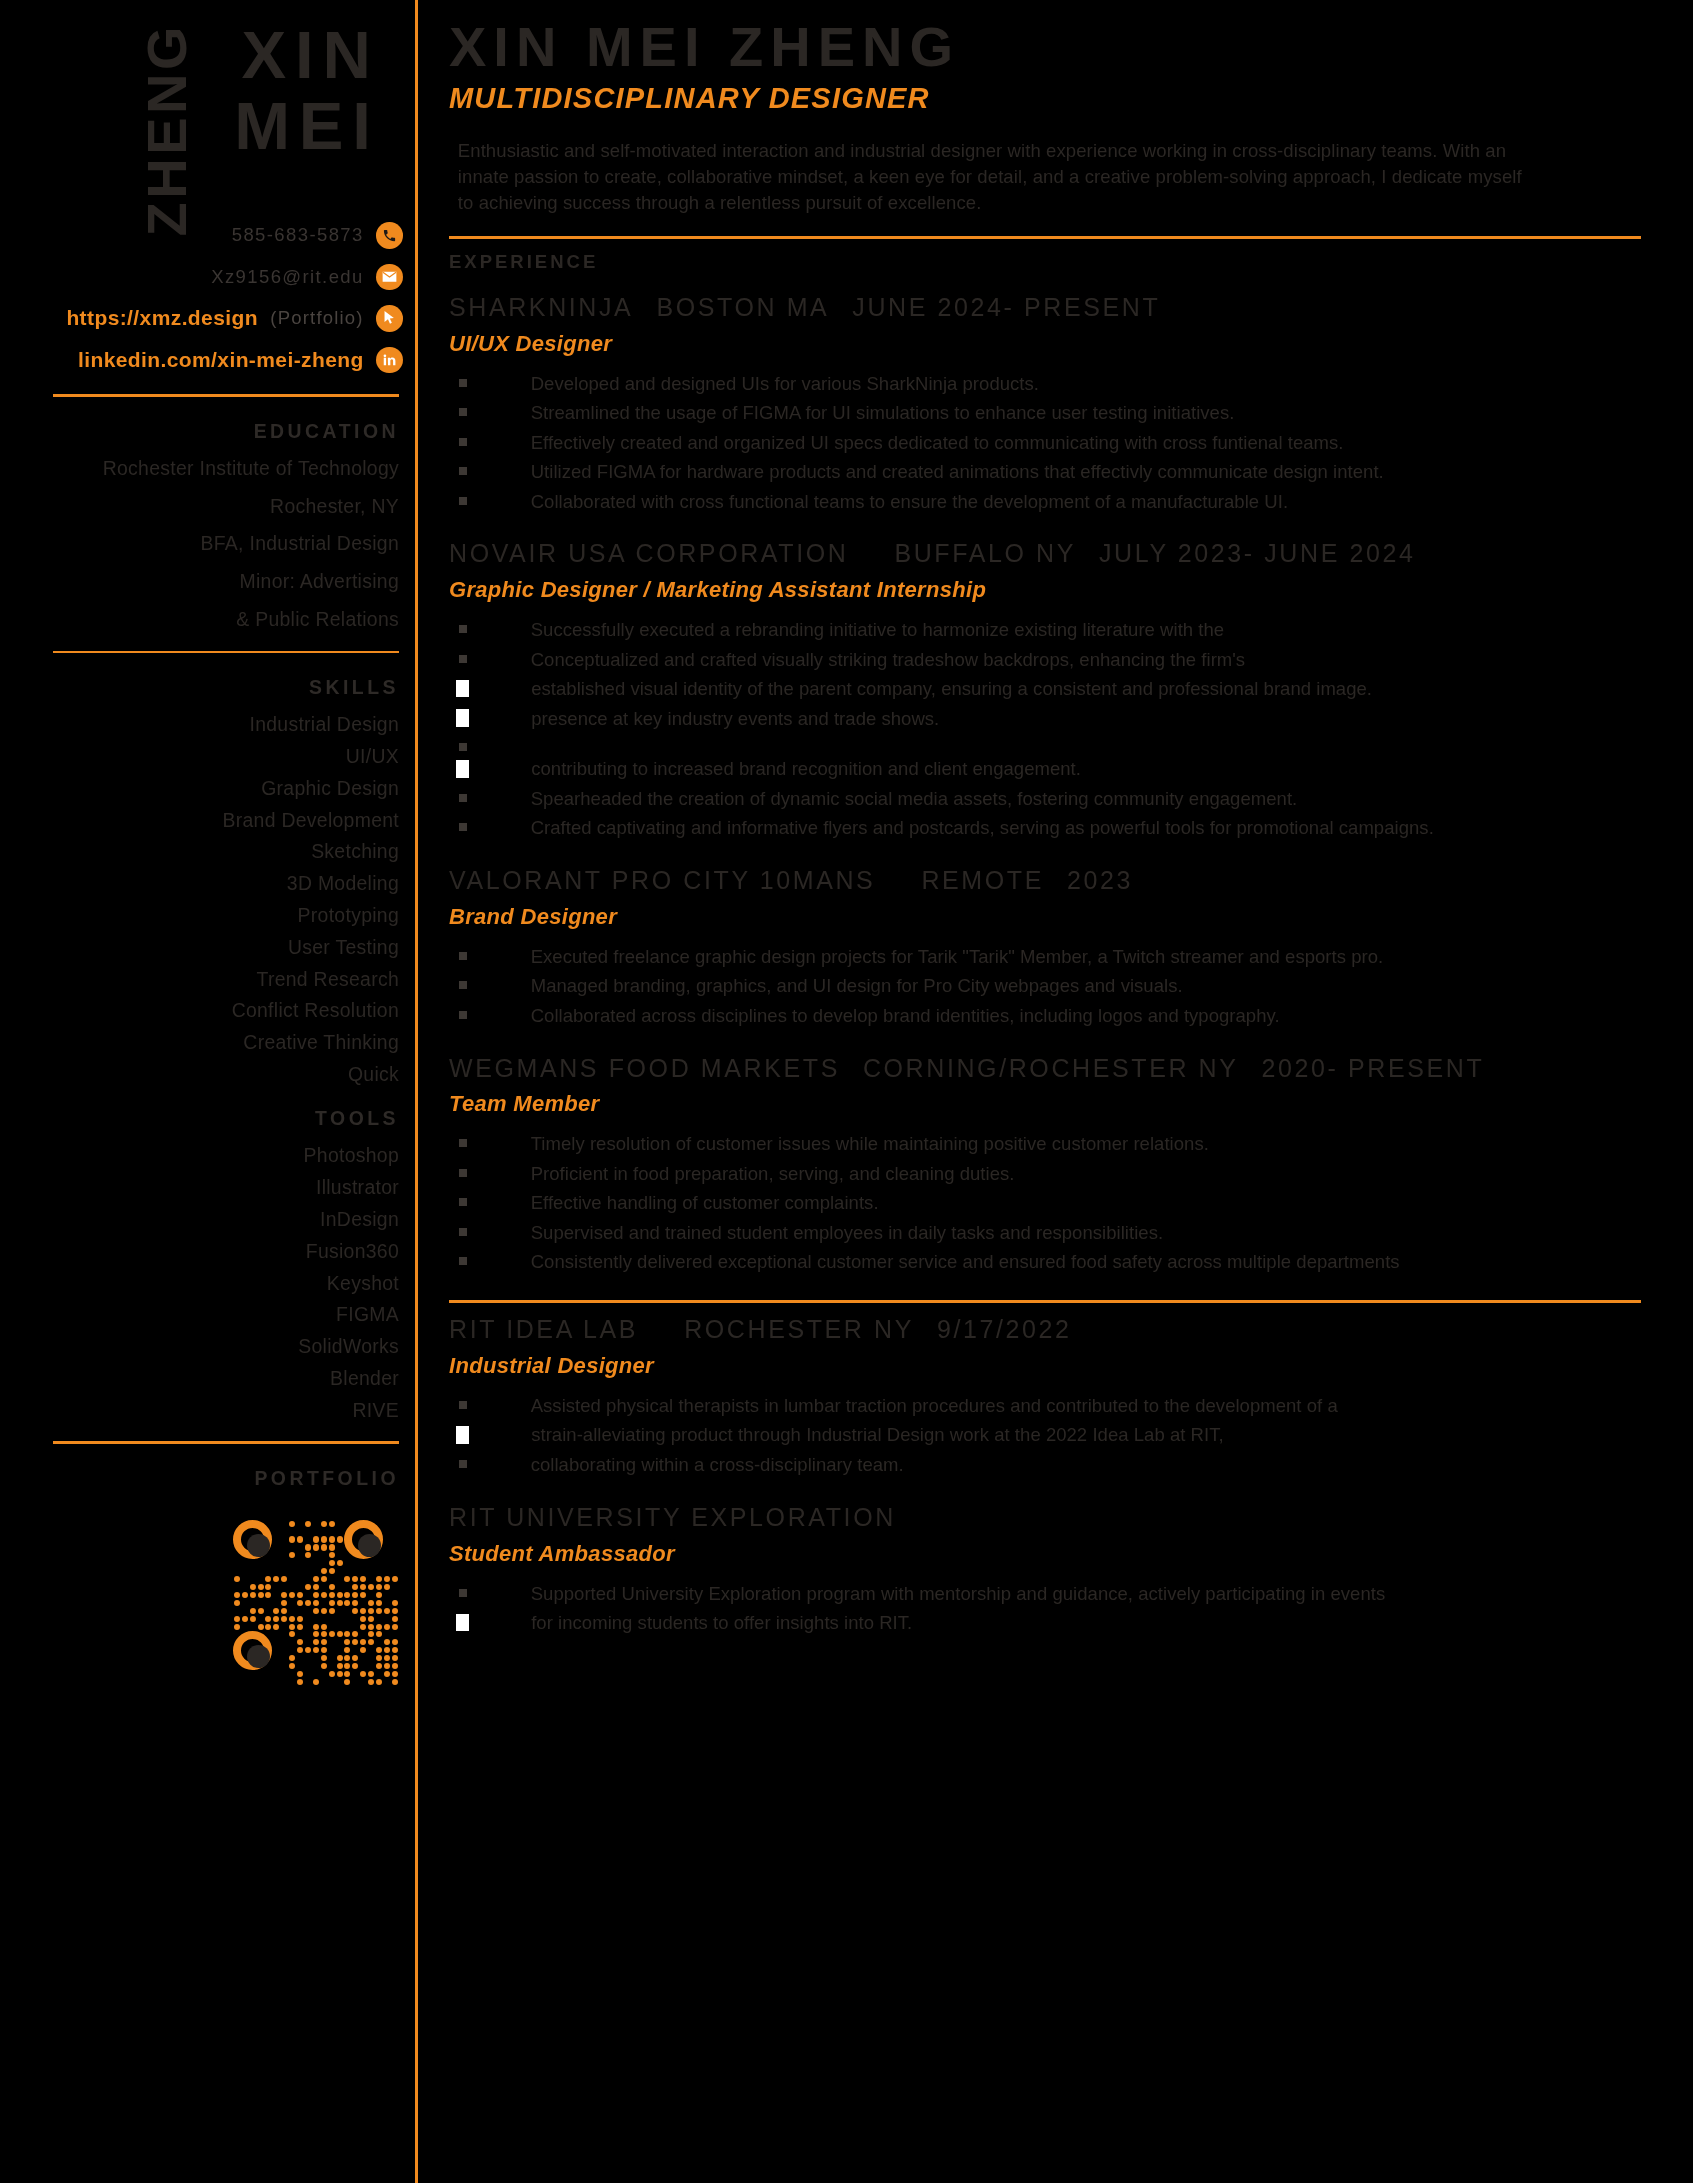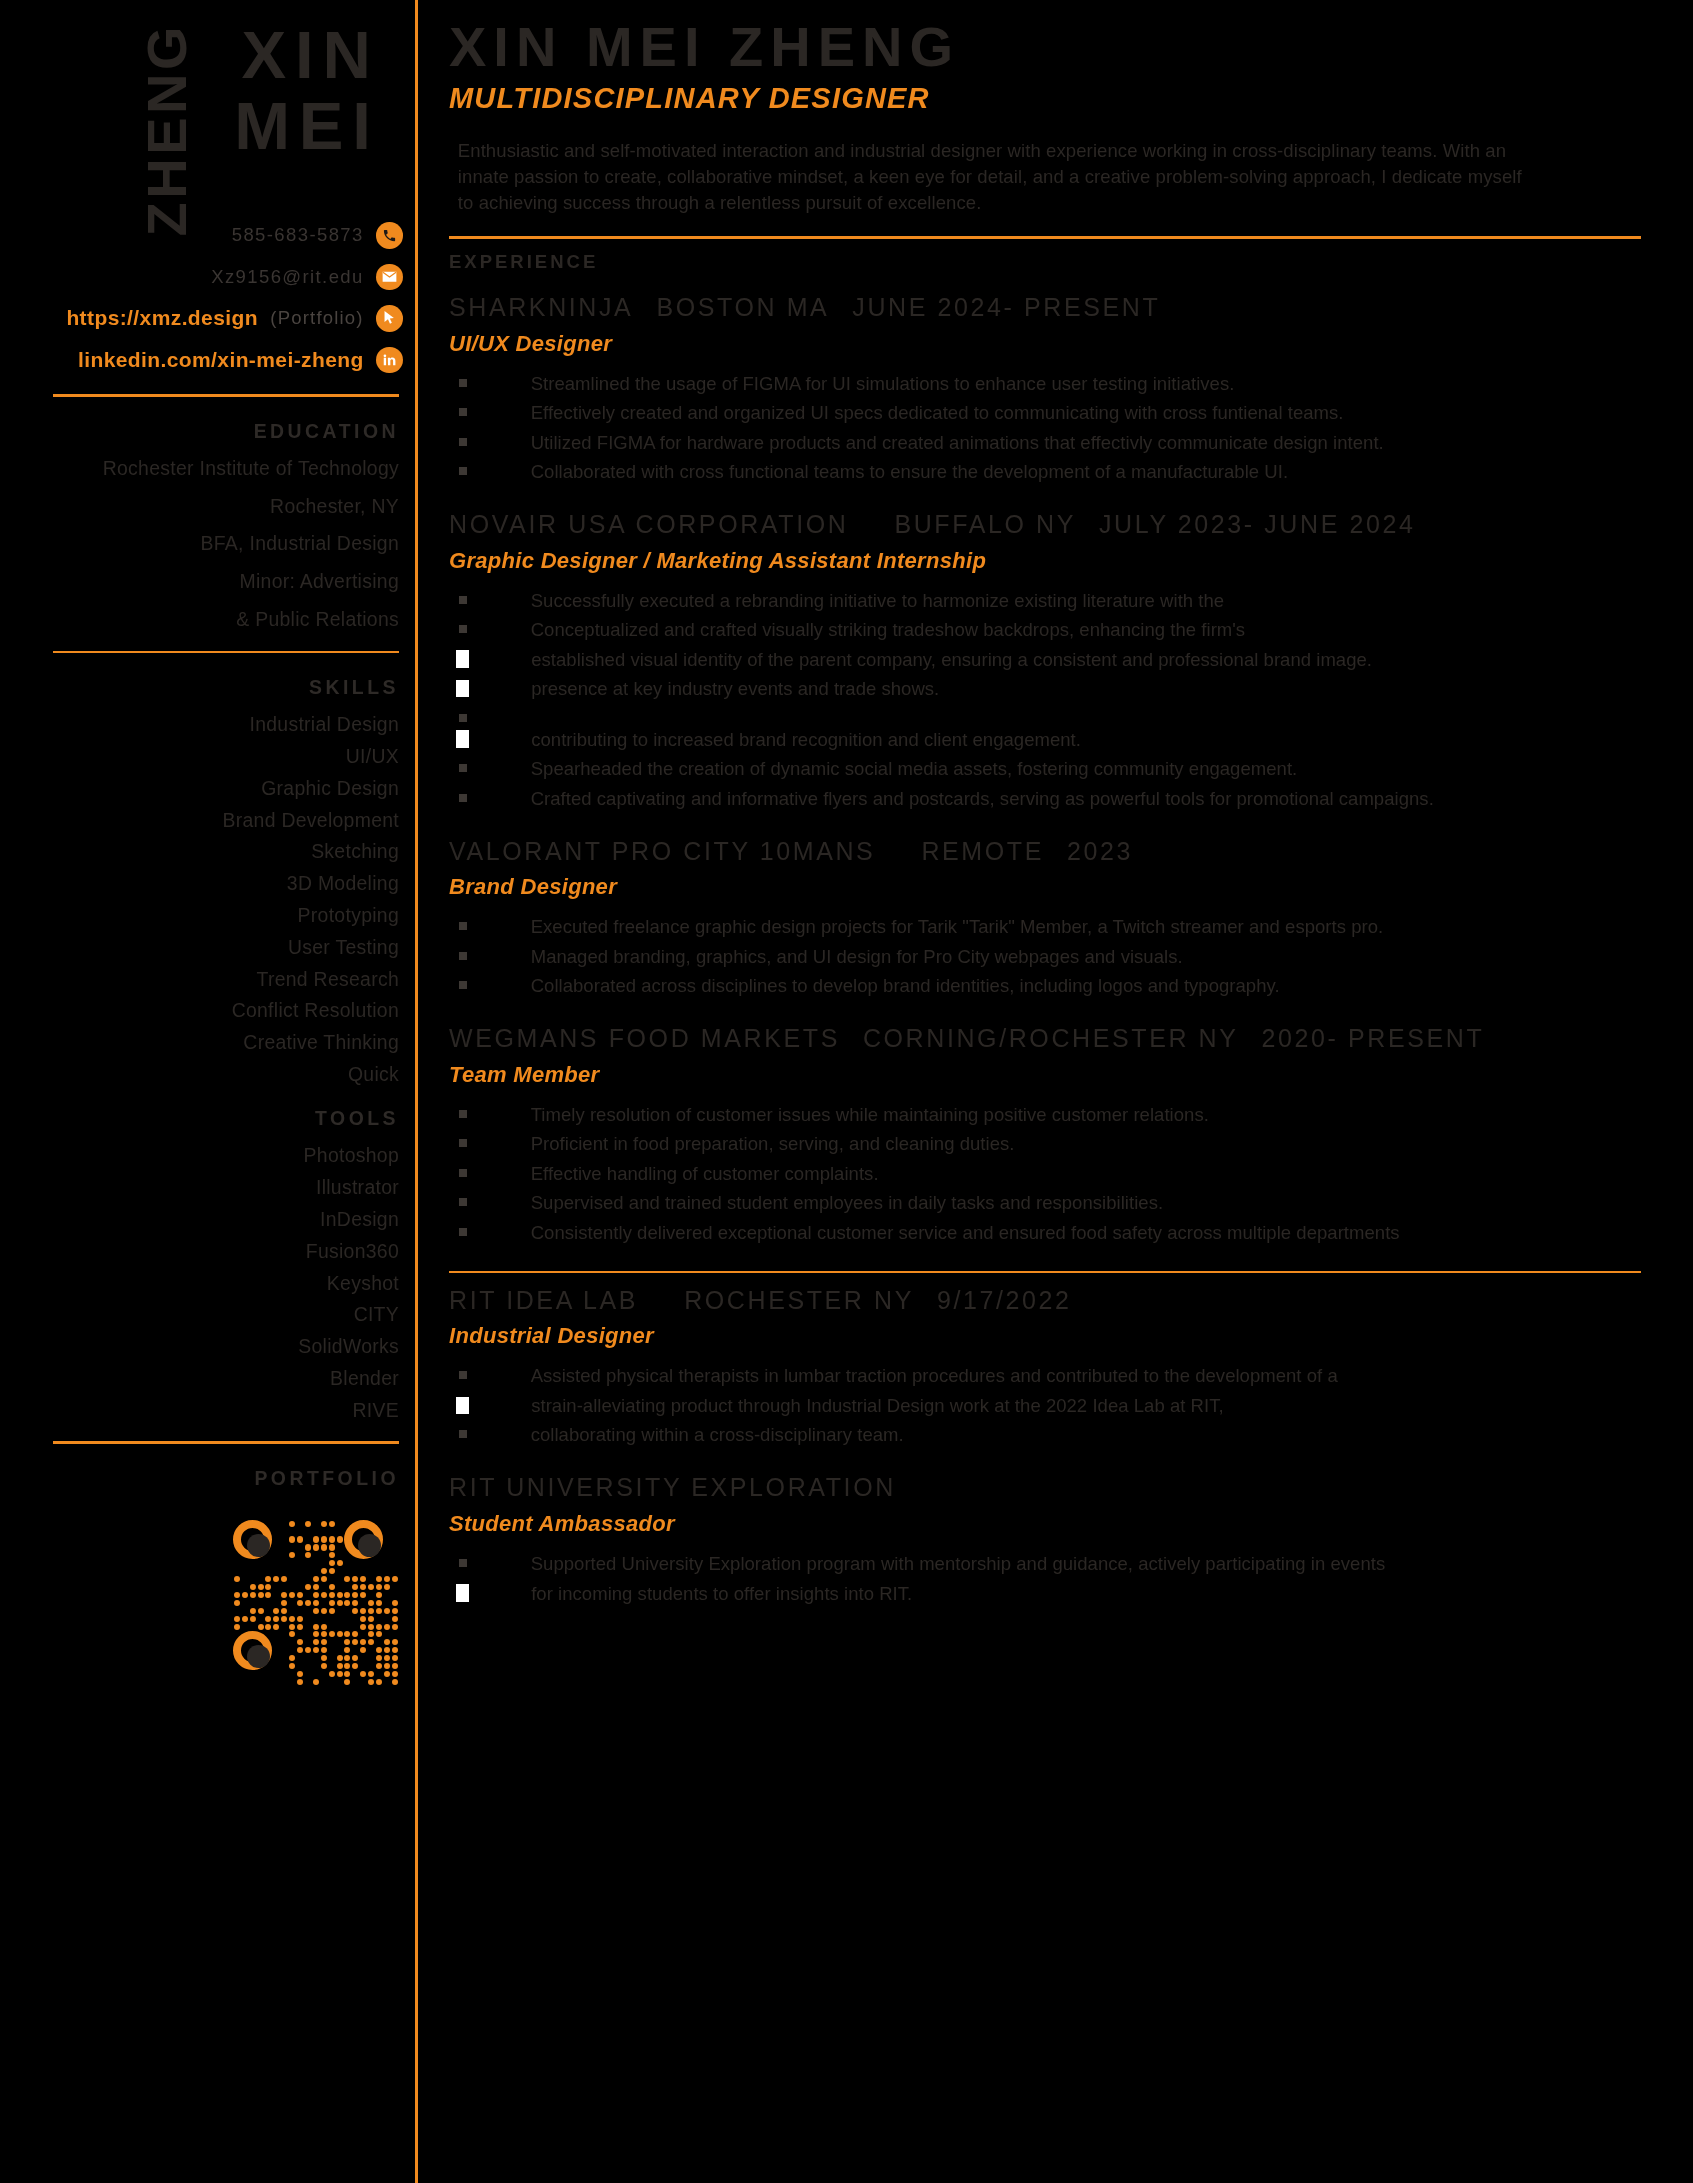--- a/index.html
+++ b/index.html
@@ -282,21 +282,21 @@
     <div class="side-line tight">Conflict Resolution</div>
     <div class="side-line tight">Creative Thinking</div>
     <div class="side-line tight">Quick</div>
 
     <div class="side-head">TOOLS</div>
     <div class="side-line tight">Photoshop</div>
     <div class="side-line tight">Illustrator</div>
     <div class="side-line tight">InDesign</div>
     <div class="side-line tight">Fusion360</div>
     <div class="side-line tight">Keyshot</div>
-    <div class="side-line tight">CITY</div>
+    <div class="side-line tight">FIGMA</div>
     <div class="side-line tight">SolidWorks</div>
     <div class="side-line tight">Blender</div>
     <div class="side-line tight">RIVE</div>
 
     <div class="hr-orange"></div>
 
     <div class="side-head">PORTFOLIO</div>
     <div class="qr-wrap">
       <div class="qr" id="qr">
           <div class="qr-dot" style="left: 56px; top: 0.9px;"></div>
@@ -484,20 +484,24 @@
     <div class="sec-head">EXPERIENCE</div>
 
     <section class="blk">
       <div class="job-head">
         <span>SHARKNINJA</span><span class="gap"></span><span>BOSTON MA</span><span class="gap"></span><span>JUNE 2024- PRESENT</span>
       </div>
       <div class="job-role">UI/UX Designer</div>
       <ul class="bullets">
         <li>
             <span class="bullet-sq"></span>
+            <span>Developed and designed UIs for various SharkNinja products.</span>
+          </li>
+        <li>
+            <span class="bullet-sq"></span>
             <span>Streamlined the usage of FIGMA for UI simulations to enhance user testing initiatives.</span>
           </li>
         <li>
             <span class="bullet-sq"></span>
             <span>Effectively created and organized UI specs dedicated to communicating with cross funtienal teams.</span>
           </li>
         <li>
             <span class="bullet-sq"></span>
             <span>Utilized FIGMA for hardware products and created animations that effectivly communicate design intent.</span>
           </li>

